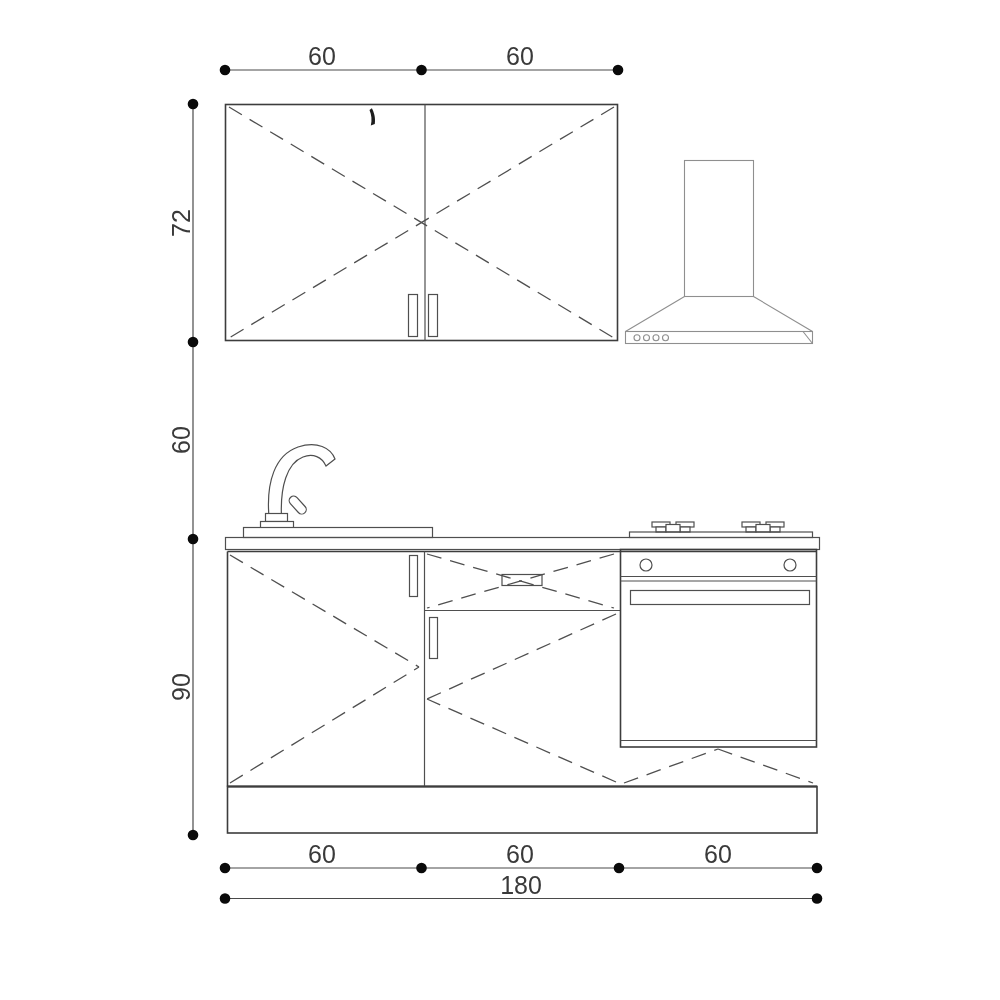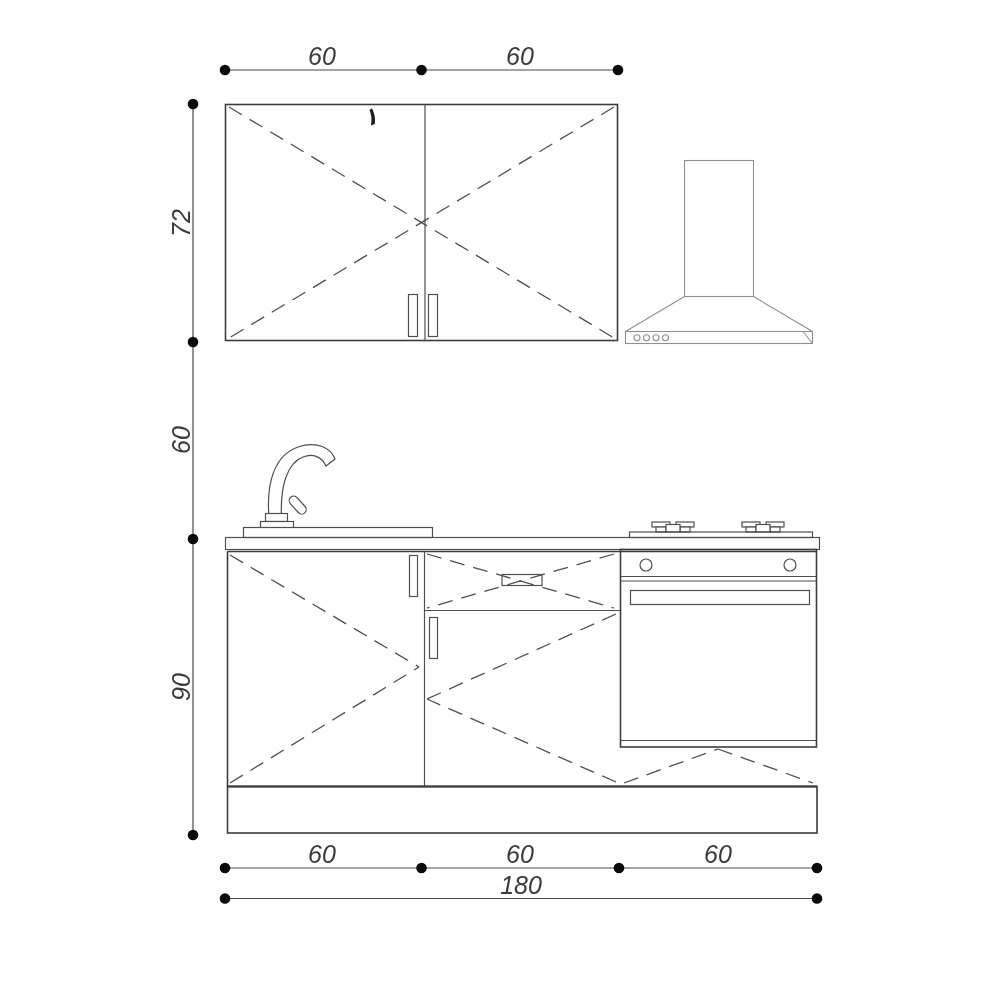--- a/index.html
+++ b/index.html
@@ -1,17 +1,17 @@
 <!DOCTYPE html>
 <html><head>
 <meta charset="utf-8">
 <style>
   html,body{margin:0;padding:0;background:#ffffff;}
   .stage{position:relative;width:830px;height:1000px;background:#fff;overflow:hidden;
-         font-family:"Liberation Sans",sans-serif;font-style:italic;}
+         font-family:"Liberation Sans",sans-serif;}
   svg{display:block}
   .ln   { stroke:#3d3d3d; stroke-width:1.6; fill:none; }
   .ln2  { stroke:#4f4f4f; stroke-width:1.2; fill:none; }
   .thick{ stroke:#2f2f2f; stroke-width:2;   fill:none; }
   .dash { stroke:#4f4f4f; stroke-width:1.3; fill:none; stroke-dasharray:15 9; }
   .light{ stroke:#8f8f8f; stroke-width:1.1; fill:none; }
   .dim  { stroke:#4a4a4a; stroke-width:1.2; fill:none; }
   .dot  { fill:#0a0a0a; stroke:none; }
   .white{ fill:#ffffff; }
   .lbl  { font-family:"Liberation Sans",sans-serif; font-size:25px; fill:#3a3a3a; }

